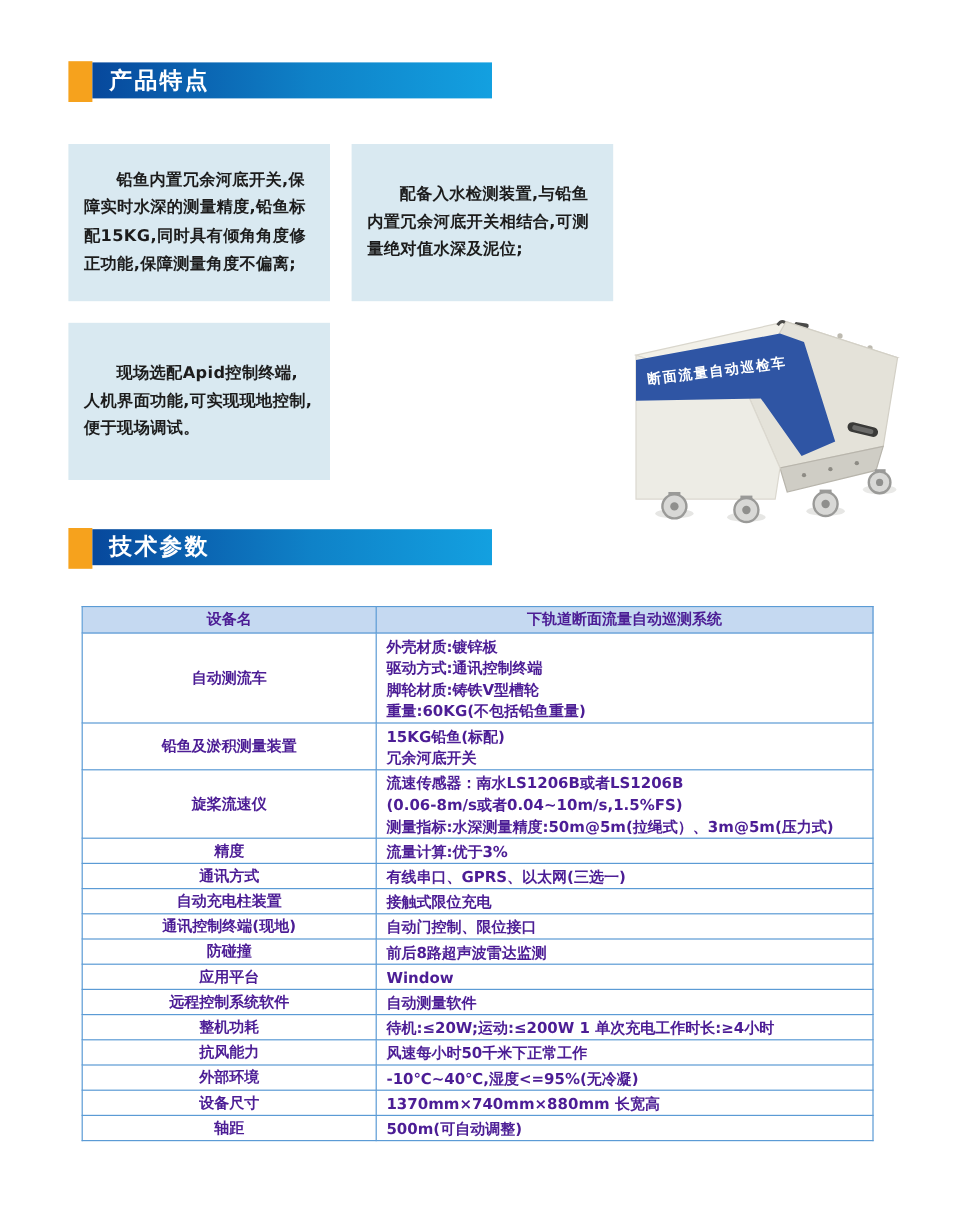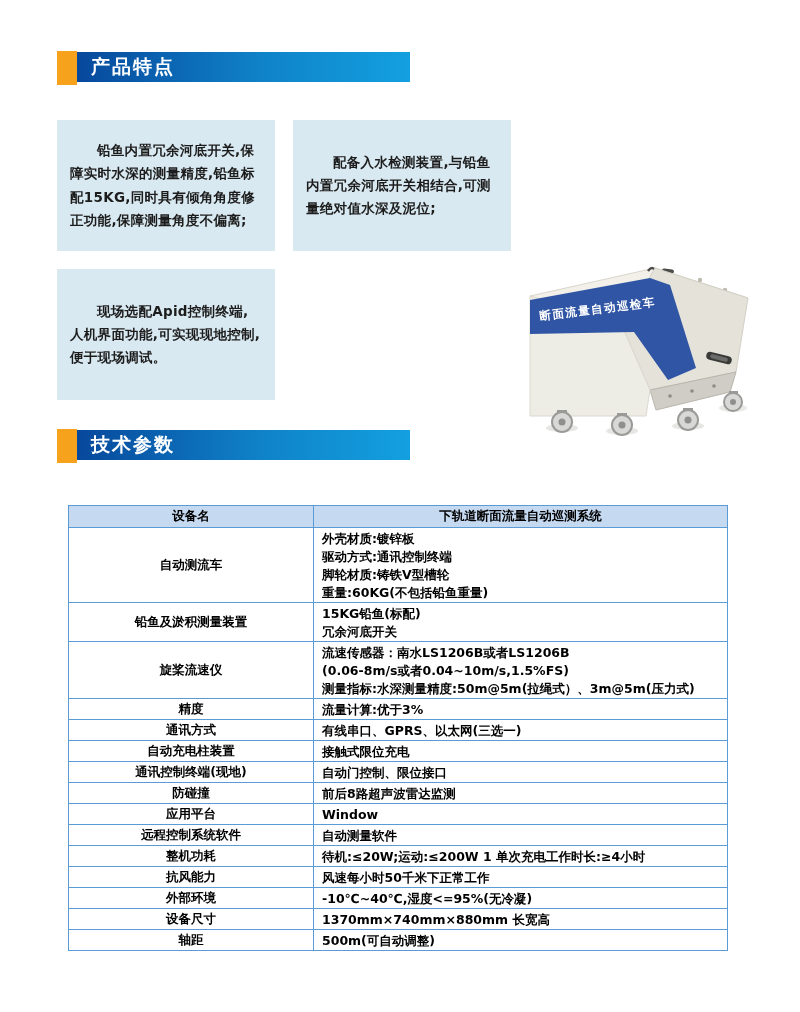--- a/index.html
+++ b/index.html
@@ -28,21 +28,21 @@
   .feature-text{
     margin:0;font-size:13.5px;font-weight:700;line-height:1.72;color:#1c1c1c;
     text-indent:2em;letter-spacing:0.3px;
   }
   
   .product-visual{position:absolute;left:500px;top:238px;width:285px;height:200px;}
   
   .specs-table-wrap{position:absolute;left:68px;top:505px;width:660px;}
   table.specs{border-collapse:collapse;width:660px;table-layout:fixed;}
   table.specs th,table.specs td{
-    border:1px solid #5b9bd5;font-size:12.5px;font-weight:700;color:#000000;
+    border:1px solid #5b9bd5;font-size:12.5px;font-weight:700;color:#4c1d95;
     padding:1px 8px;vertical-align:middle;
   }
   table.specs th{background:#c5d9f1;height:19px;text-align:center;font-weight:700;}
   col.c1{width:245px;}
   td.param-name{text-align:center;}
   td.param-value{text-align:left;}
   td.param-value div{line-height:17px;padding:0.5px 0;}
 </style>
 </head>
 <body>
@@ -115,21 +115,21 @@
         <circle cx="188" cy="182" r="3.5" fill="#8f8f8d"></circle>
       </g>
       <g>
         <rect x="229" y="153" width="9" height="7" fill="#9a9a98"></rect>
         <circle cx="233" cy="164" r="9" fill="#d8d8d6" stroke="#9a9a98" stroke-width="2"></circle>
         <circle cx="233" cy="164" r="3" fill="#8f8f8d"></circle>
       </g>
     </svg>
   </div>
 
-  <div class="section-header" style="top:429px;">
+  <div class="section-header" style="top:440px;">
     <div class="accent-block"></div>
     <div class="header-bar">
       <span>技术参数</span>
     </div>
   </div>
 
   <div class="specs-table-wrap">
     <table class="specs">
       <colgroup>
           <col class="c1">

